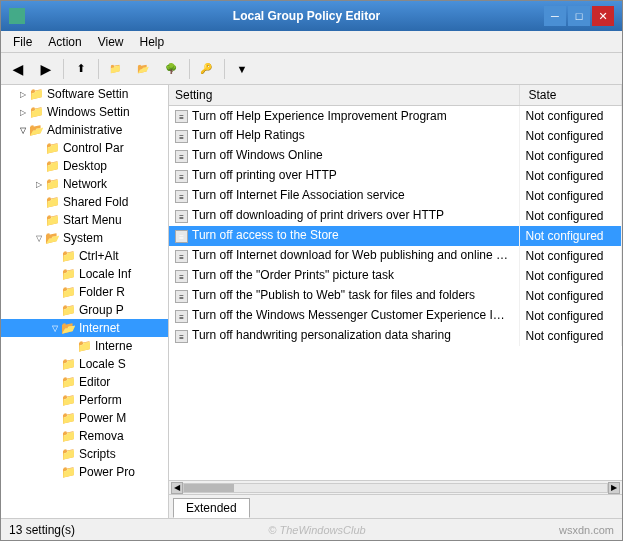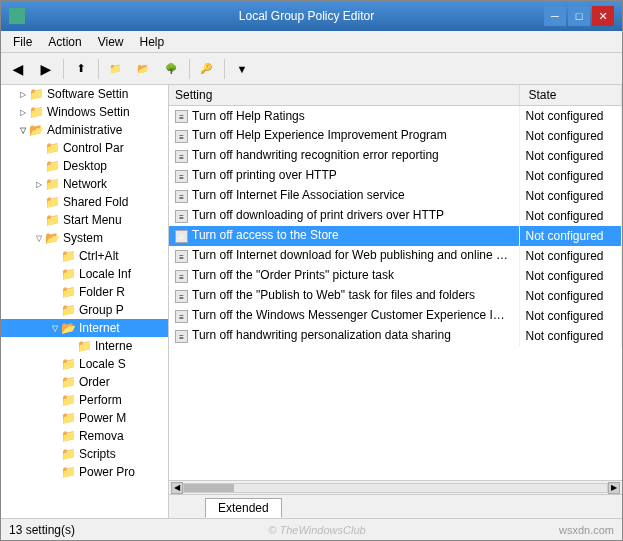--- a/index.html
+++ b/index.html
@@ -30,21 +30,21 @@
       justify-content: space-between;
       padding: 0 8px;
       height: 30px;
       flex-shrink: 0;
     }
 
     .title-bar-title {
       flex: 1;
       text-align: center;
       font-size: 12px;
-      font-weight: normal;
+      font-weight: bold;
     }
 
     .title-bar-controls {
       display: flex;
       gap: 2px;
     }
 
     .title-bar-btn {
       width: 22px;
       height: 20px;
@@ -219,21 +219,20 @@
       padding: 3px 12px;
       font-size: 12px;
       cursor: pointer;
       border: 1px solid #aaa;
       border-bottom: none;
       background: #e0e0e0;
       margin-right: 2px;
       height: 20px;
       display: flex;
       align-items: center;
-      margin-left: 32px;
     }
 
     .tab.active {
       background: white;
       border-bottom: 1px solid white;
       z-index: 1;
     }
 
     
     .status-bar {
@@ -380,21 +379,21 @@
         <span>Interne</span>
       </div>
       <div class="tree-item" style="padding-left:48px;">
         <span class="tree-arrow" style="color:transparent;">▷</span>
         <span style="color:#cc8800;font-size:12px;margin-right:3px;">📁</span>
         <span>Locale S</span>
       </div>
       <div class="tree-item" style="padding-left:48px;">
         <span class="tree-arrow" style="color:transparent;">▷</span>
         <span style="color:#cc8800;font-size:12px;margin-right:3px;">📁</span>
-        <span>Order</span>
+        <span>Editor</span>
       </div>
       <div class="tree-item" style="padding-left:48px;">
         <span class="tree-arrow" style="color:transparent;">▷</span>
         <span style="color:#cc8800;font-size:12px;margin-right:3px;">📁</span>
         <span>Perform</span>
       </div>
       <div class="tree-item" style="padding-left:48px;">
         <span class="tree-arrow" style="color:transparent;">▷</span>
         <span style="color:#cc8800;font-size:12px;margin-right:3px;">📁</span>
         <span>Power M</span>
@@ -420,29 +419,29 @@
       <div class="settings-table">
         <table>
           <thead>
             <tr>
               <th style="width:70%;">Setting</th>
               <th style="width:30%;padding-left:9px;">State</th>
             </tr>
           </thead>
           <tbody id="settings-tbody">
           <tr>
+                <td><span style="display: inline-block; width: 13px; height: 13px; border: 1px solid rgb(170, 170, 170); background: rgb(232, 232, 232); margin-right: 4px; vertical-align: middle; font-size: 8px; text-align: center; line-height: 13px;">≡</span>Turn off Help Experience Improvement Program</td>
+                <td>Not configured</td>
+              </tr>
+              <tr>
                 <td><span style="display: inline-block; width: 13px; height: 13px; border: 1px solid rgb(170, 170, 170); background: rgb(232, 232, 232); margin-right: 4px; vertical-align: middle; font-size: 8px; text-align: center; line-height: 13px;">≡</span>Turn off Help Ratings</td>
                 <td>Not configured</td>
               </tr>
               <tr>
-                <td><span style="display: inline-block; width: 13px; height: 13px; border: 1px solid rgb(170, 170, 170); background: rgb(232, 232, 232); margin-right: 4px; vertical-align: middle; font-size: 8px; text-align: center; line-height: 13px;">≡</span>Turn off Help Experience Improvement Program</td>
-                <td>Not configured</td>
-              </tr>
-              <tr>
-                <td><span style="display: inline-block; width: 13px; height: 13px; border: 1px solid rgb(170, 170, 170); background: rgb(232, 232, 232); margin-right: 4px; vertical-align: middle; font-size: 8px; text-align: center; line-height: 13px;">≡</span>Turn off handwriting recognition error reporting</td>
+                <td><span style="display: inline-block; width: 13px; height: 13px; border: 1px solid rgb(170, 170, 170); background: rgb(232, 232, 232); margin-right: 4px; vertical-align: middle; font-size: 8px; text-align: center; line-height: 13px;">≡</span>Turn off Windows Online</td>
                 <td>Not configured</td>
               </tr>
               <tr>
                 <td><span style="display: inline-block; width: 13px; height: 13px; border: 1px solid rgb(170, 170, 170); background: rgb(232, 232, 232); margin-right: 4px; vertical-align: middle; font-size: 8px; text-align: center; line-height: 13px;">≡</span>Turn off printing over HTTP</td>
                 <td>Not configured</td>
               </tr>
               <tr>
                 <td><span style="display: inline-block; width: 13px; height: 13px; border: 1px solid rgb(170, 170, 170); background: rgb(232, 232, 232); margin-right: 4px; vertical-align: middle; font-size: 8px; text-align: center; line-height: 13px;">≡</span>Turn off Internet File Association service</td>
                 <td>Not configured</td>
               </tr>

